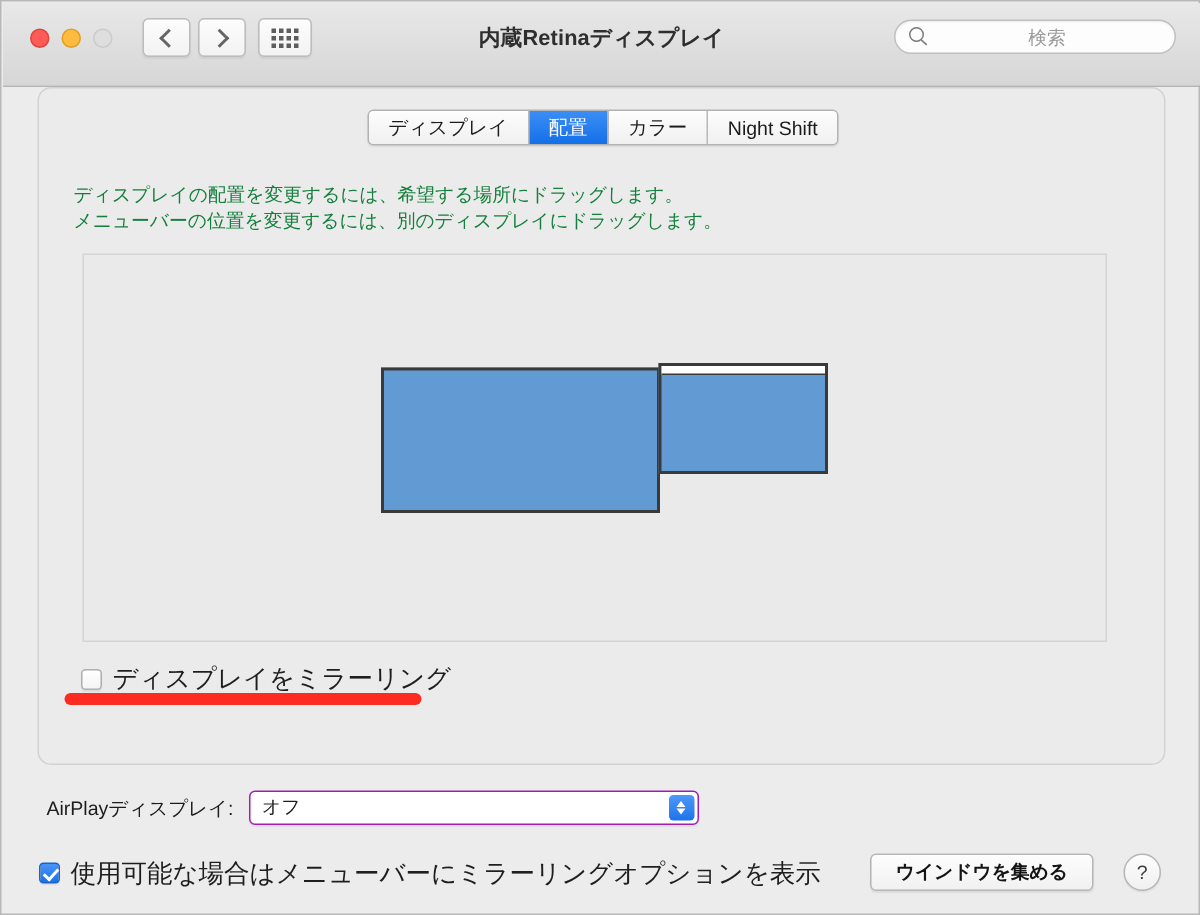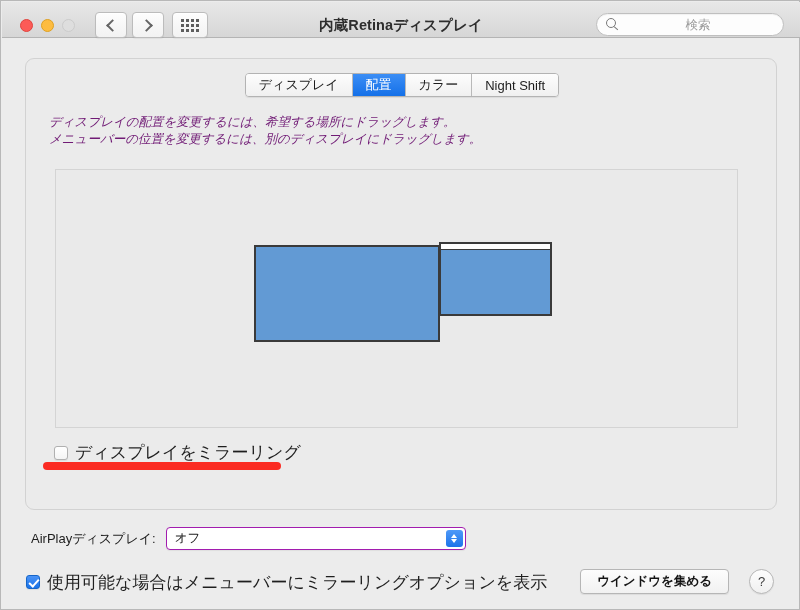--- a/index.html
+++ b/index.html
@@ -17,21 +17,21 @@
     left: 0; top: 0;
     width: 800px; height: 610px;
     background: #ececec;
     border: 1px solid #b8b8b8;
   }
 
   
   #titlebar {
     position: absolute;
     left: 1px; top: 1px;
-    width: 798px; height: 36px;
+    width: 798px; height: 56px;
     background: linear-gradient(to bottom, #e8e8e8 0%, #d6d6d6 100%);
     border-bottom: 1px solid #b4b4b4;
     padding-left: 21px;
   }
 
   .traffic {
     position: absolute;
     top: 17px;
     width: 13px; height: 13px;
     border-radius: 50%;
@@ -136,24 +136,23 @@
   .tab:last-child { border-right: none; }
   .tab.selected {
     background: linear-gradient(to bottom, #3c8ef5 0%, #1470e8 100%);
     color: #ffffff;
     font-weight: normal;
   }
 
   
   #instructions {
     position: absolute;
-    left: 23px; top: 55px;
-    font-size: 12.5px; color: #701a75;
+    left: 23px; top: 63px;
+    font-size: 12.5px; color: #15803d;
     line-height: 17px;
-    font-style: italic;
   }
 
   
   #arrange-area {
     position: absolute;
     left: 29px; top: 110px;
     width: 683px; height: 259px;
     background: #eaeaea;
     border: 1px solid #d4d4d4;
   }

